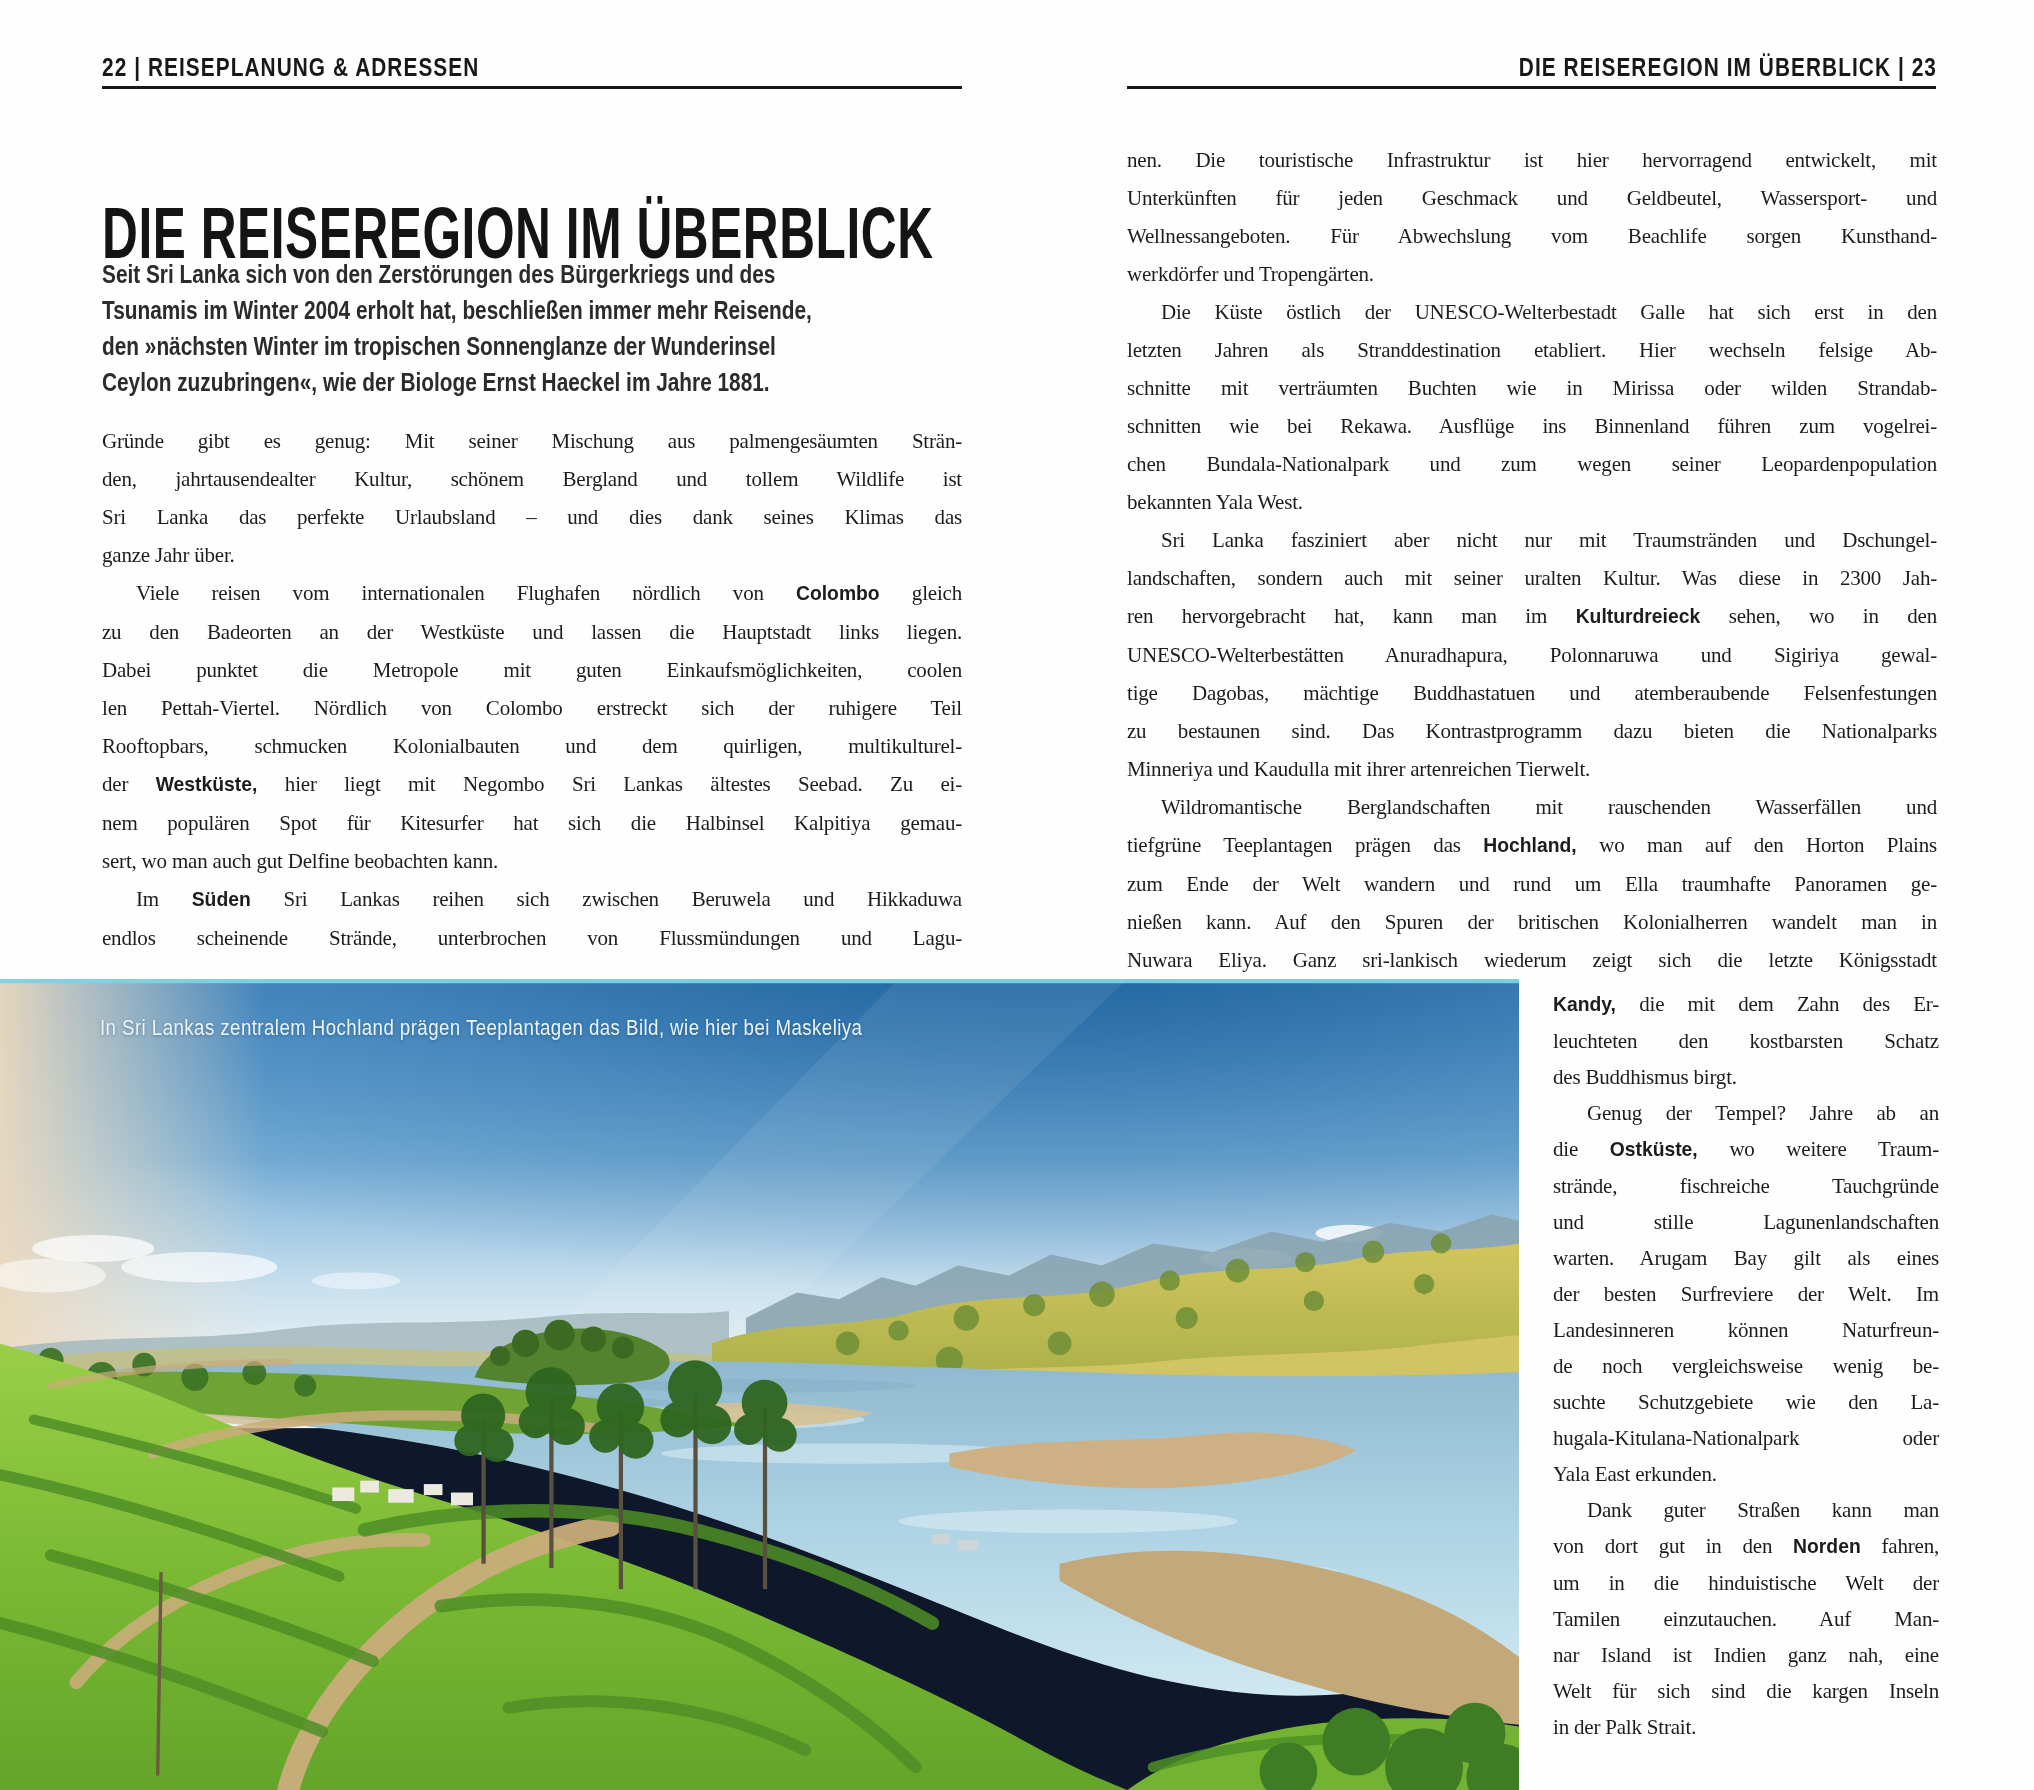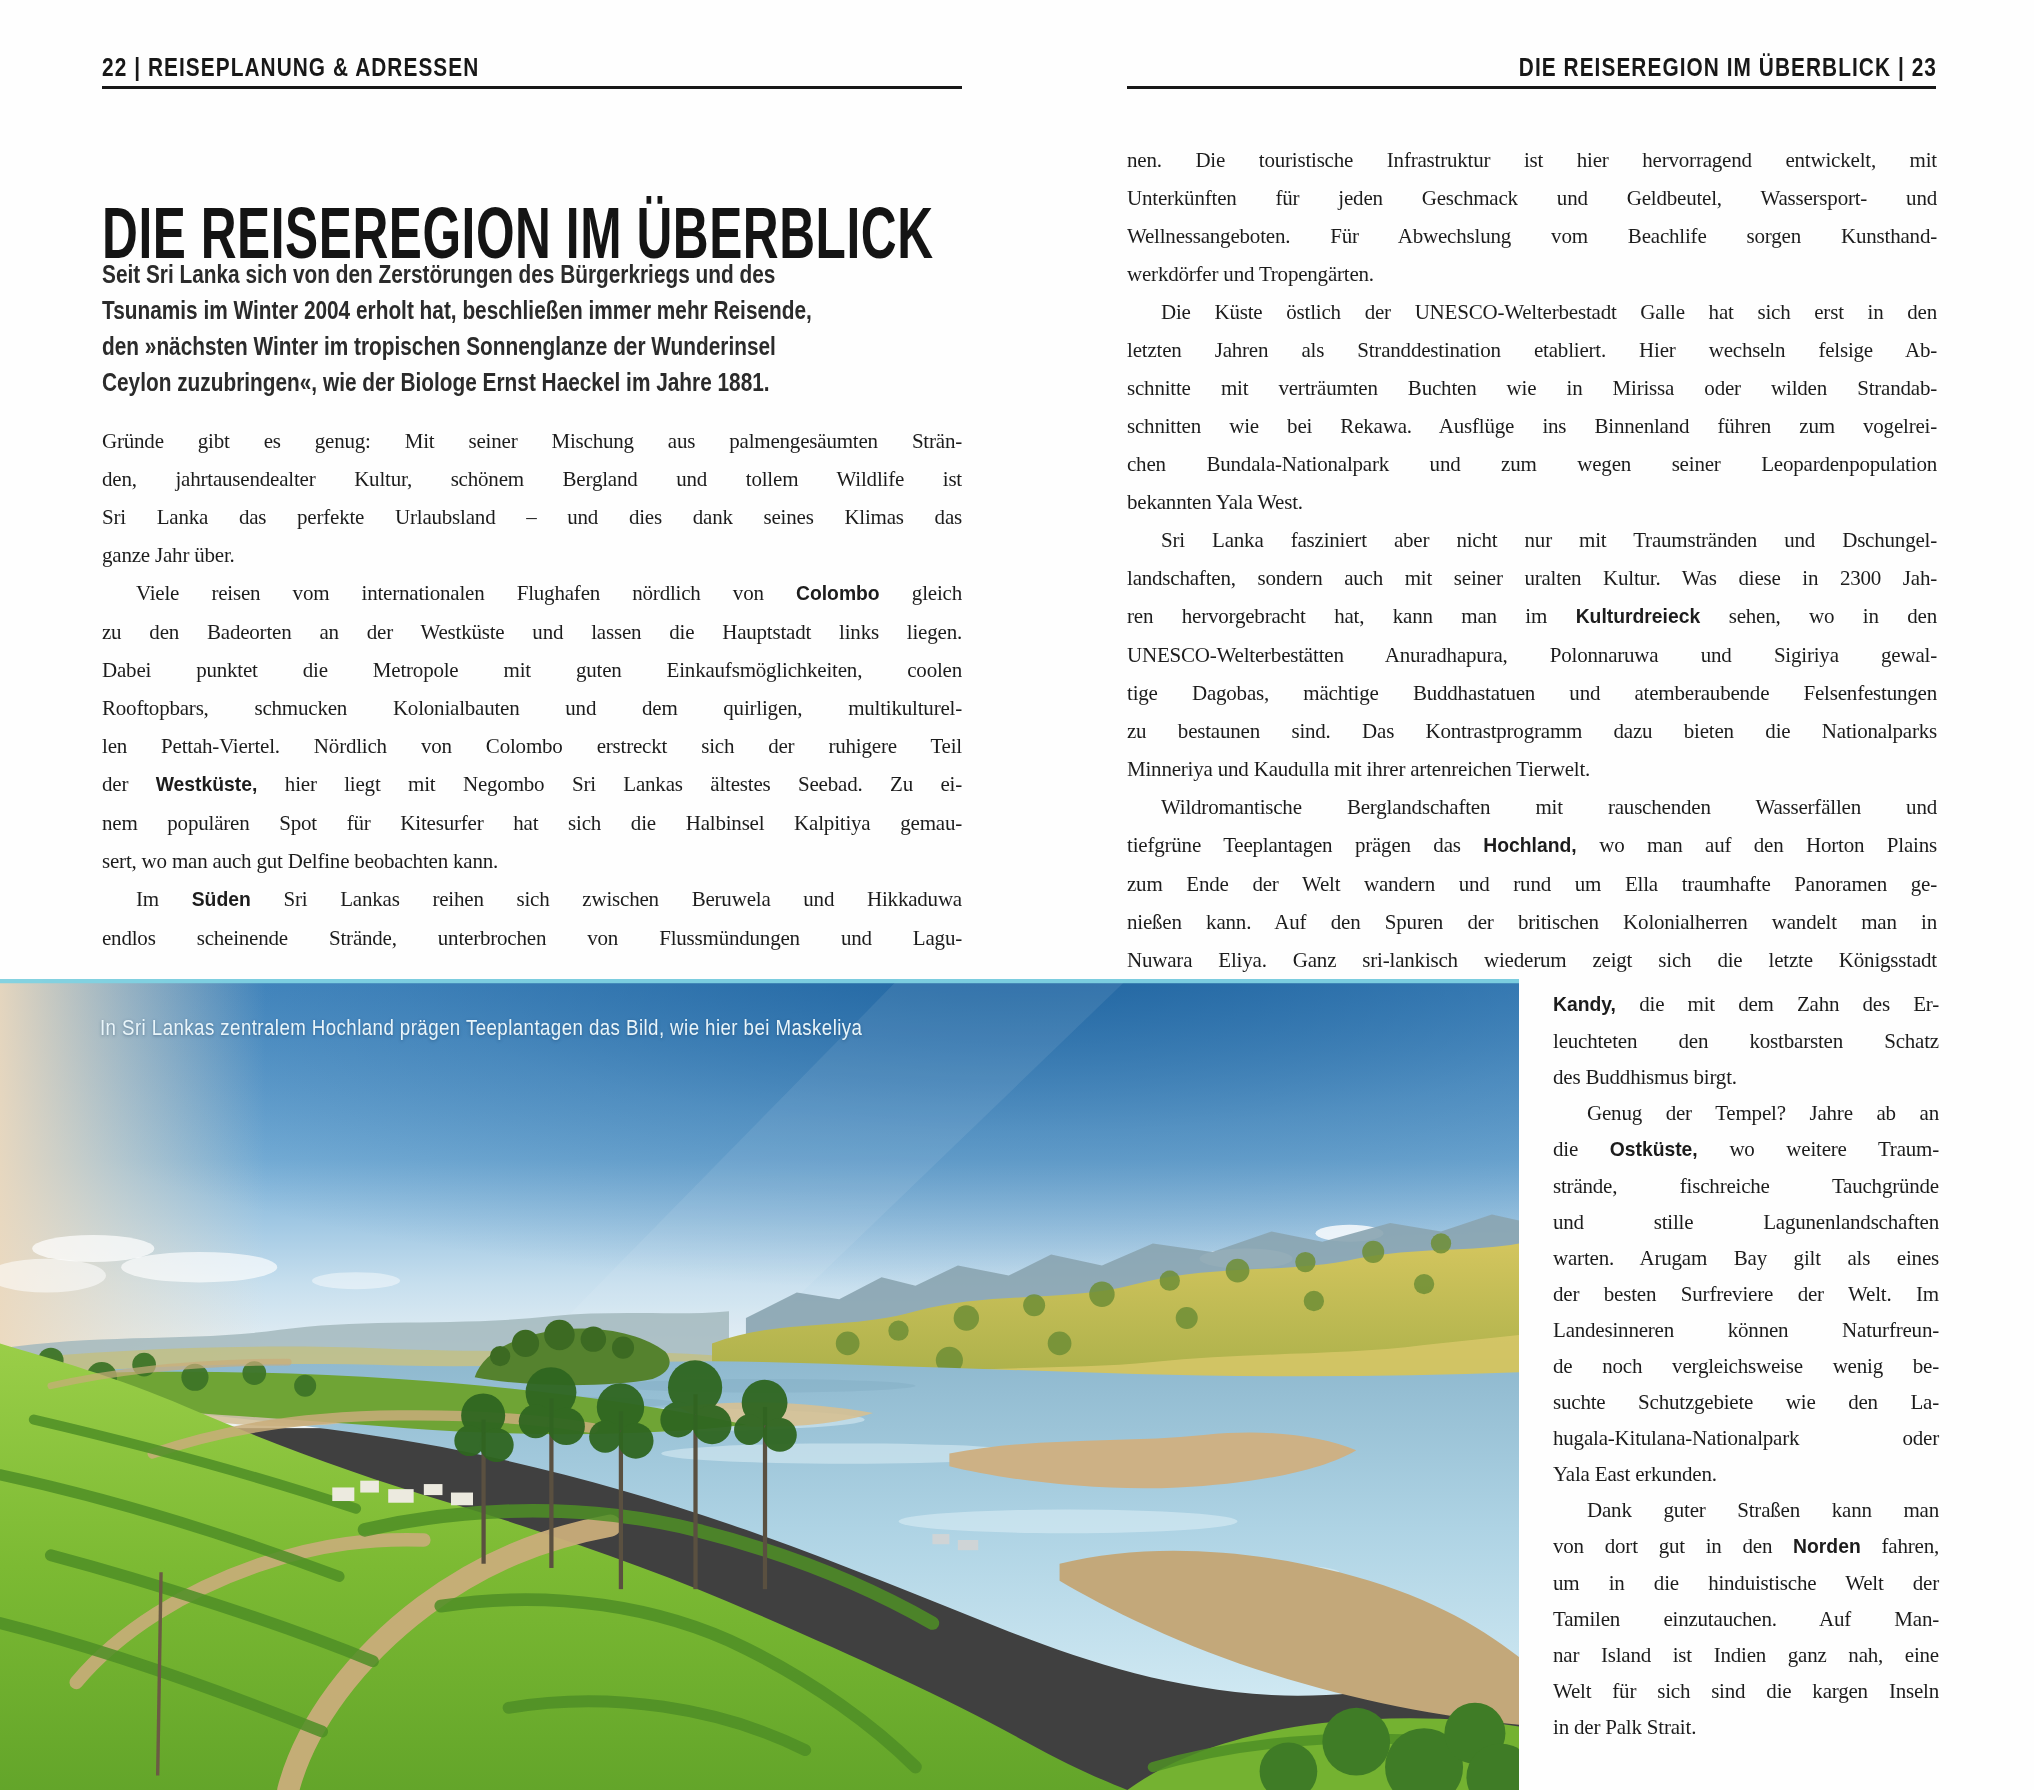--- a/index.html
+++ b/index.html
@@ -24,21 +24,21 @@
   
   .col{position:absolute;font-size:21px;letter-spacing:-0.2px;}
   .col-left{left:102px;top:422px;width:860px;line-height:38px;}
   .col-right{left:1127px;top:141px;width:810px;line-height:38px;}
   .col-narrow{left:1553px;top:986px;width:386px;line-height:36px;}
   .jline{text-align:justify;text-align-last:justify;}
   .jline.rag{text-align-last:left;}
   .jline.indent{text-indent:34px;}
   .kw{font-family:Liberation Sans, sans-serif;font-weight:700;font-size:.92em;letter-spacing:0;}
   
-  .photo{position:absolute;left:0;top:979px;width:1519px;height:811px;overflow:hidden;background:#404040;}
+  .photo{position:absolute;left:0;top:979px;width:1519px;height:811px;overflow:hidden;background:#0f172a;}
   .photo svg{display:block;width:100%;height:100%;}
   .caption{position:absolute;left:100px;top:36px;font-family:"Liberation Sans",sans-serif;
            font-weight:400;font-size:22px;color:#e9f5fa;letter-spacing:0.5px;white-space:nowrap;
            transform:scaleX(.85);transform-origin:left top;text-shadow:0 0.8px 3.4px rgba(25,60,95,.45);}
 </style>
 </head>
 <body>
 
 <div class="page">
 
@@ -57,22 +57,22 @@
     </div>
 
   <div class="col col-left">
       <div class="jline">Gründe gibt es genug: Mit seiner Mischung aus palmengesäumten Strän-</div>
       <div class="jline">den, jahrtausendealter Kultur, schönem Bergland und tollem Wildlife ist</div>
       <div class="jline">Sri Lanka das perfekte Urlaubsland – und dies dank seines Klimas das</div>
       <div class="jline rag">ganze Jahr über.</div>
       <div class="jline indent">Viele reisen vom internationalen Flughafen nördlich von <span class="kw">Colombo</span> gleich</div>
       <div class="jline">zu den Badeorten an der Westküste und lassen die Hauptstadt links liegen.</div>
       <div class="jline">Dabei punktet die Metropole mit guten Einkaufsmöglichkeiten, coolen</div>
+      <div class="jline">len Pettah-Viertel. Nördlich von Colombo erstreckt sich der ruhigere Teil</div>
       <div class="jline">Rooftopbars, schmucken Kolonialbauten und dem quirligen, multikulturel-</div>
-      <div class="jline">len Pettah-Viertel. Nördlich von Colombo erstreckt sich der ruhigere Teil</div>
       <div class="jline">der <span class="kw">Westküste,</span> hier liegt mit Negombo Sri Lankas ältestes Seebad. Zu ei-</div>
       <div class="jline">nem populären Spot für Kitesurfer hat sich die Halbinsel Kalpitiya gemau-</div>
       <div class="jline rag">sert, wo man auch gut Delfine beobachten kann.</div>
       <div class="jline indent">Im <span class="kw">Süden</span> Sri Lankas reihen sich zwischen Beruwela und Hikkaduwa</div>
       <div class="jline">endlos scheinende Strände, unterbrochen von Flussmündungen und Lagu-</div>
     </div>
   <div class="col col-right">
       <div class="jline">nen. Die touristische Infrastruktur ist hier hervorragend entwickelt, mit</div>
       <div class="jline">Unterkünften für jeden Geschmack und Geldbeutel, Wassersport- und</div>
       <div class="jline">Wellnessangeboten. Für Abwechslung vom Beachlife sorgen Kunsthand-</div>

